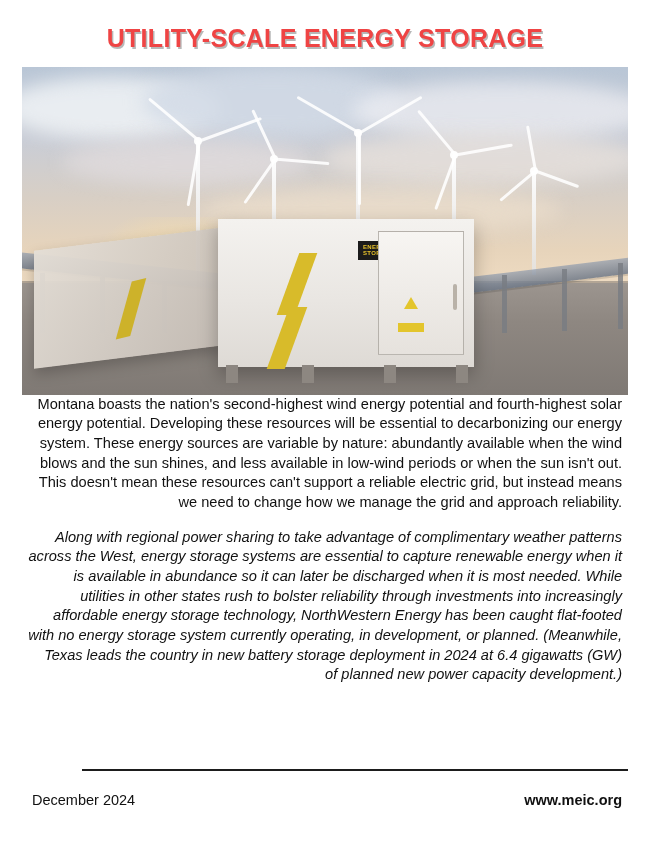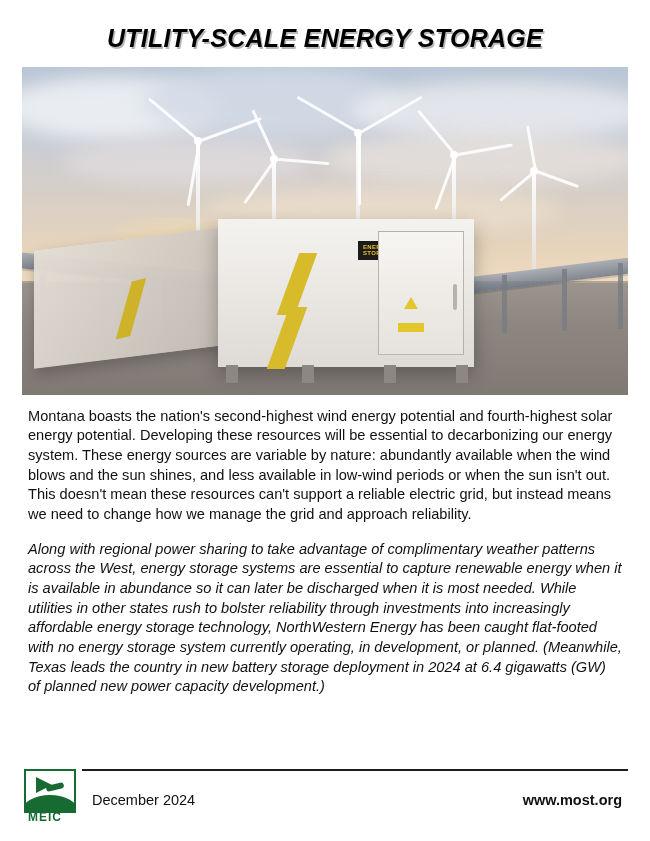--- a/index.html
+++ b/index.html
@@ -37,25 +37,24 @@
     color: #111111;
     text-shadow: 2px 2px 0 rgba(0,0,0,0.30);
     margin: 0;
     white-space: nowrap;
   }
   .title-sub {
     font-size: 25px;
     line-height: 1.1;
     font-weight: bold;
     letter-spacing: 0.3px;
-    color: #000000;
+    color: #ef4444;
     text-shadow: 1.5px 1.5px 0 rgba(0,0,0,0.28);
     margin: 7px 0 0 0;
     white-space: nowrap;
-    font-style: italic;
   }
 
   
   .hero {
     margin-top: 14px;
     width: 606px;
     height: 328px;
     align-self: center;
     position: relative;
     overflow: hidden;
@@ -236,22 +235,22 @@
   }
   .leg {
     position: absolute;
     bottom: 0;
     width: 12px; height: 18px;
     background: #8d8781;
   }
 
   
   .body {
-    margin-top: 12px;
     padding: 0 6px;
+    text-align: right;
   }
   .body p {
     margin: 0 0 15px 0;
     font-size: 14.6px;
     line-height: 1.35;
     color: #111111;
   }
   .body p:last-child { margin-bottom: 0; font-style: italic; }
 
   
@@ -428,25 +427,17 @@
     </div>
   </div>
 
   <div class="body">
     <p>Montana boasts the nation's second-highest wind energy potential and fourth-highest solar energy potential. Developing these resources will be essential to decarbonizing our energy system. These energy sources are variable by nature: abundantly available when the wind blows and the sun shines, and less available in low-wind periods or when the sun isn't out. This doesn't mean these resources can't support a reliable electric grid, but instead means we need to change how we manage the grid and approach reliability.</p>
     <p>Along with regional power sharing to take advantage of complimentary weather patterns across the West, energy storage systems are essential to capture renewable energy when it is available in abundance so it can later be discharged when it is most needed. While utilities in other states rush to bolster reliability through investments into increasingly affordable energy storage technology, NorthWestern Energy has been caught flat-footed with no energy storage system currently operating, in development, or planned. (Meanwhile, Texas leads the country in new battery storage deployment in 2024 at 6.4 gigawatts (GW) of planned new power capacity development.)</p>
   </div>
 
   <div class="footer">
     <div class="footer-rule"></div>
-    <div class="logo">
-      <div class="logo-box">
-        <div class="logo-bird"></div>
-        <div class="logo-bird2"></div>
-        <div class="logo-hill"></div>
-      </div>
-      <div class="logo-text">MEIC</div>
-    </div>
     <div class="footer-date">December 2024</div>
-    <div class="footer-url">www.most.org</div>
+    <div class="footer-url">www.meic.org</div>
   </div>
 
 </div>
 
 </body></html>

